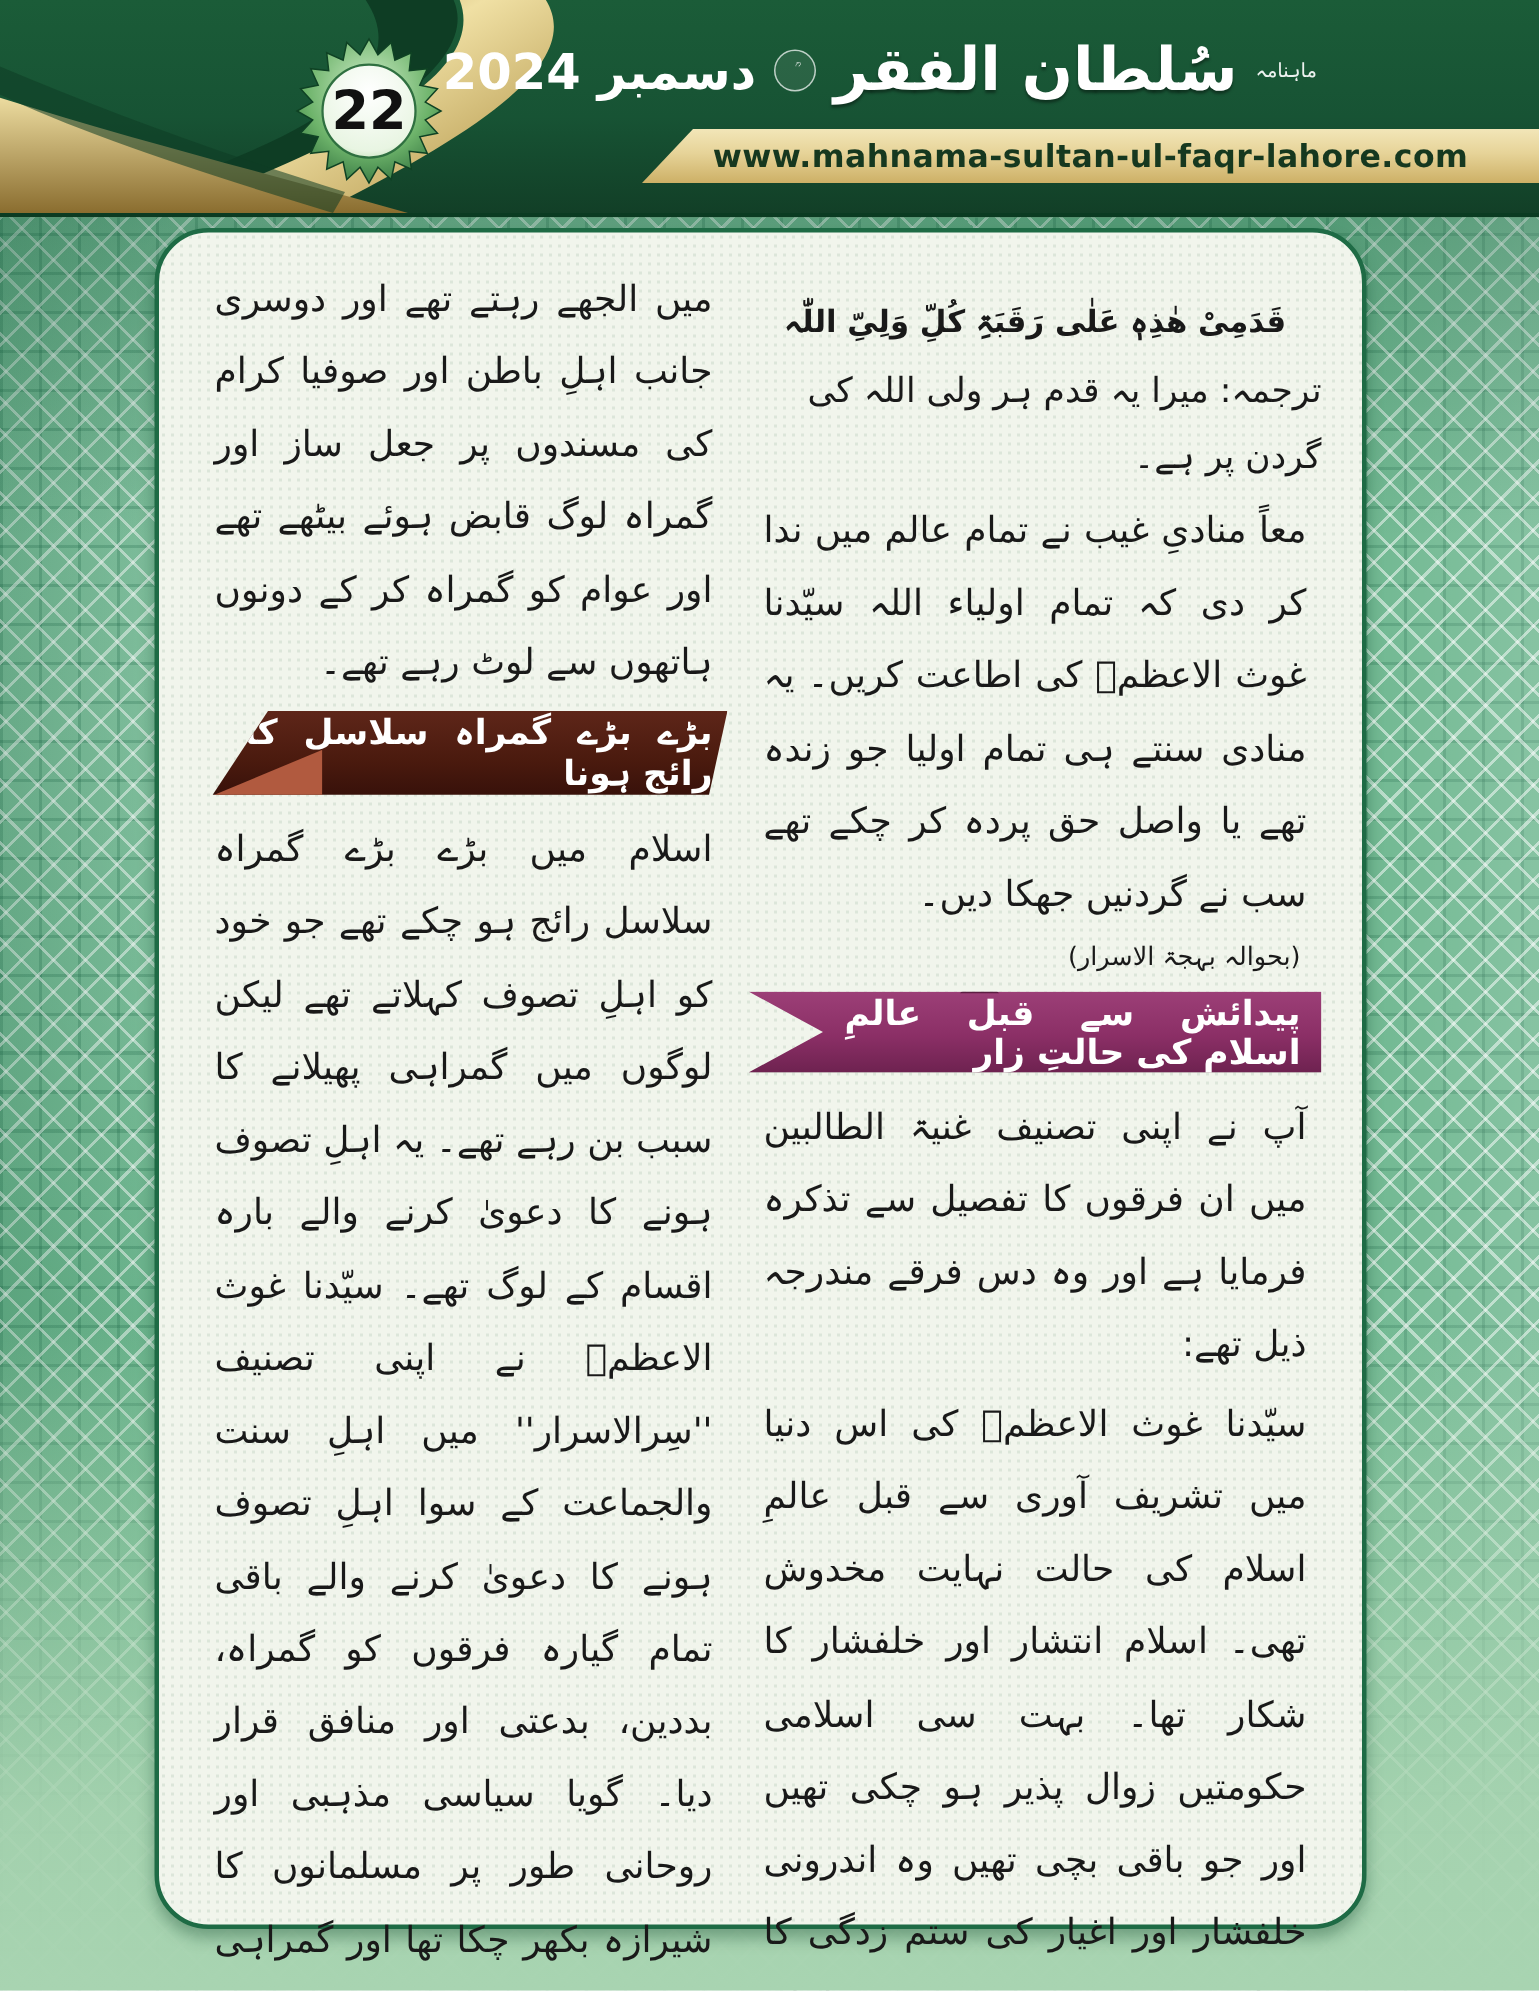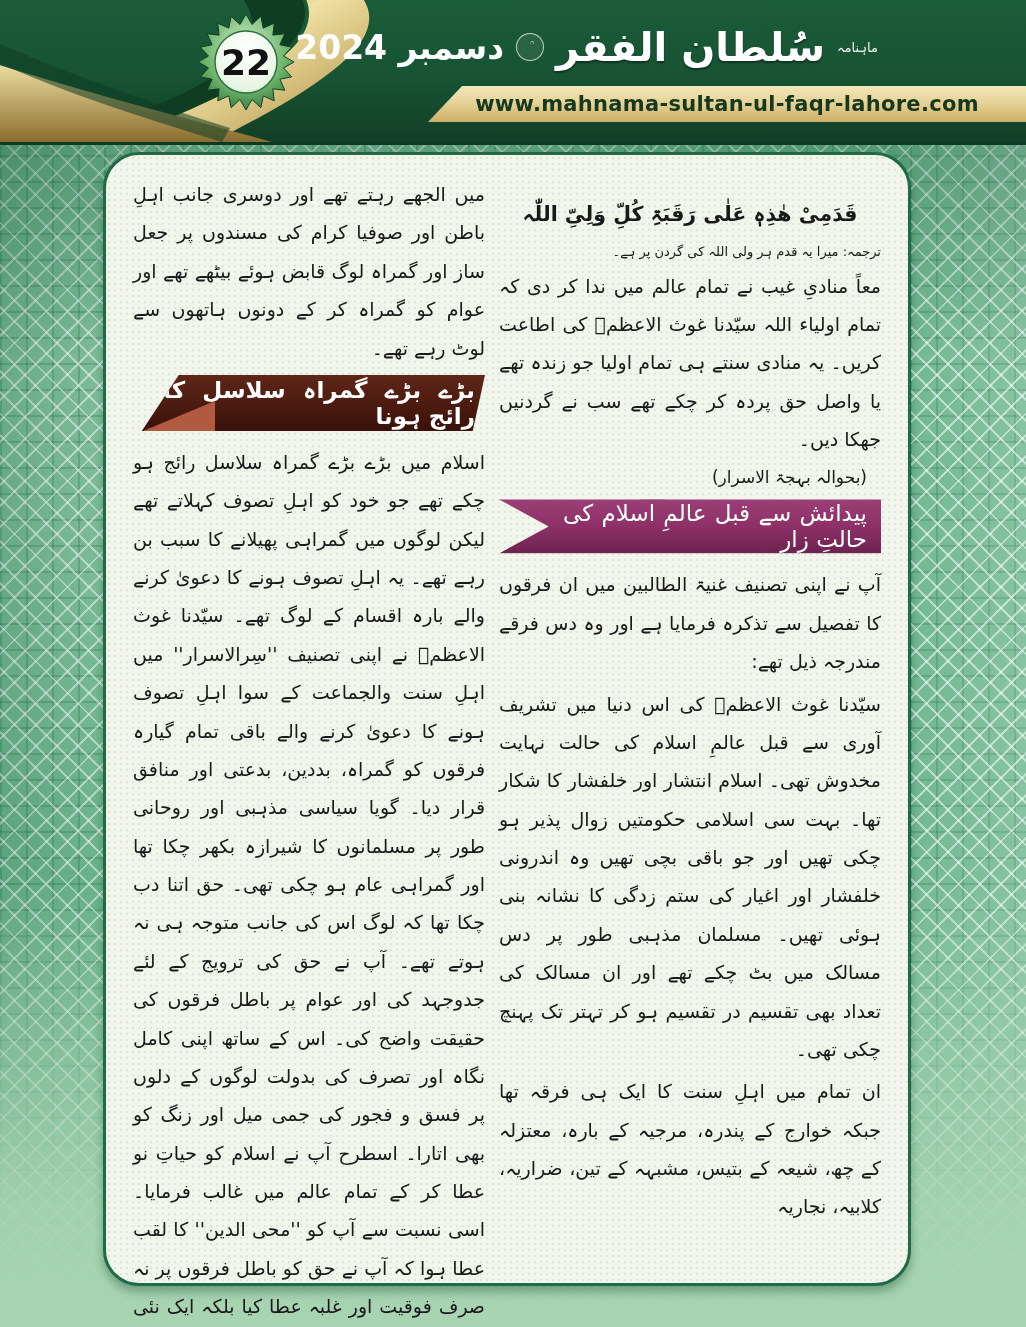--- a/index.html
+++ b/index.html
@@ -4,21 +4,21 @@
 <style>
   html,body{margin:0;padding:0;}
   .page{position:relative;width:1026px;height:1327px;overflow:hidden;
         font-family:"DejaVu Sans",sans-serif;background:#a8d4b1;}
 
   
   .header{position:absolute;top:0;left:0;width:1026px;height:142px;
           background:linear-gradient(180deg,#1b5c38 0%,#175334 55%,#123f27 100%);
           border-bottom:3px solid #0b3b22;}
   .header svg.ribbons{position:absolute;inset:0;}
-  .badge{position:absolute;left:196px;top:12px;width:100px;height:100px;}
+  .badge{position:absolute;left:196px;top:24px;width:100px;height:100px;}
   .badge svg{position:absolute;inset:0;}
   .badge .num{position:absolute;inset:0;display:flex;align-items:center;justify-content:center;
               font-size:36px;font-weight:bold;color:#111;}
   .masthead{position:absolute;top:24px;right:148px;direction:rtl;display:flex;
             align-items:center;gap:12px;color:#fff;}
   .masthead .prefix{font-size:13px;opacity:.92;letter-spacing:.5px;}
   .masthead .title{font-size:40px;font-weight:bold;text-shadow:0 2px 2px rgba(0,0,0,.4);}
   .masthead .seal{width:26px;height:26px;border:1px solid rgba(255,255,255,.7);
                   border-radius:50%;display:flex;align-items:center;justify-content:center;
                   font-size:11px;line-height:1;background:rgba(255,255,255,.08);}
@@ -48,29 +48,29 @@
   .panel{position:absolute;left:103px;top:152px;width:802px;height:1128px;
          background-color:#f1f5ec;border:3px solid #1e6b45;border-radius:36px;
          box-shadow:0 6px 10px rgba(10,60,35,.35);z-index:2;
          background-image:radial-gradient(rgba(110,150,120,.16) 1px,transparent 1px);
          background-size:6px 6px;}
   .cols{position:absolute;inset:0;padding:20px 27px 14px;display:flex;direction:rtl;gap:14px;
         color:#191919;}
   .col{text-align:justify;}
   .col-r{width:382px;flex:0 0 382px;}
   .col-l{width:352px;flex:0 0 352px;}
-  p.u{margin:0 0 4px;font-size:19px;line-height:2.02;}
+  p.u{margin:0 10px 4px;font-size:24px;line-height:2.02;}
   .verse{font-size:20.5px;font-weight:bold;text-align:center;margin:20px 0 6px;line-height:1.9;}
-  .trans{font-size:13px;text-align:right;margin:0 0 2px;line-height:1.9;}
+  .trans{font-size:23px;text-align:right;margin:0 0 2px;line-height:1.9;}
   .cite{font-size:17px;text-align:right;padding-left:18px;margin:0 0 0;line-height:1.7;}
   .cite-r{text-align:right;padding-right:14px;}
 
   
   .banner{position:relative;height:54px;margin:8px 0 12px;display:flex;align-items:center;
-          justify-content:center;color:#fff;font-size:23px;font-weight:normal;
+          justify-content:center;color:#fff;font-size:23px;font-weight:bold;
           filter:drop-shadow(0 3px 2px rgba(0,0,0,.3));}
   .banner-purple{background:linear-gradient(180deg,#9c3f77 0%,#8b2f66 55%,#6e2250 100%);
           clip-path:polygon(0 0,100% 0,100% 100%,0 100%,13% 50%);
           padding-right:14px;padding-left:64px;}
   .banner-purple::before{content:"";position:absolute;top:0;left:37%;width:0;height:0;
           border-left:13px solid transparent;border-right:13px solid transparent;
           border-bottom:14px solid #5d1c42;transform:translateY(-92%);}
   .banner-maroon-wrap{position:relative;margin:8px 0 12px;height:56px;}
   .banner-maroon{position:absolute;inset:0;z-index:1;
           background:linear-gradient(180deg,#5e2619 0%,#4a1a0e 60%,#38110a 100%);

